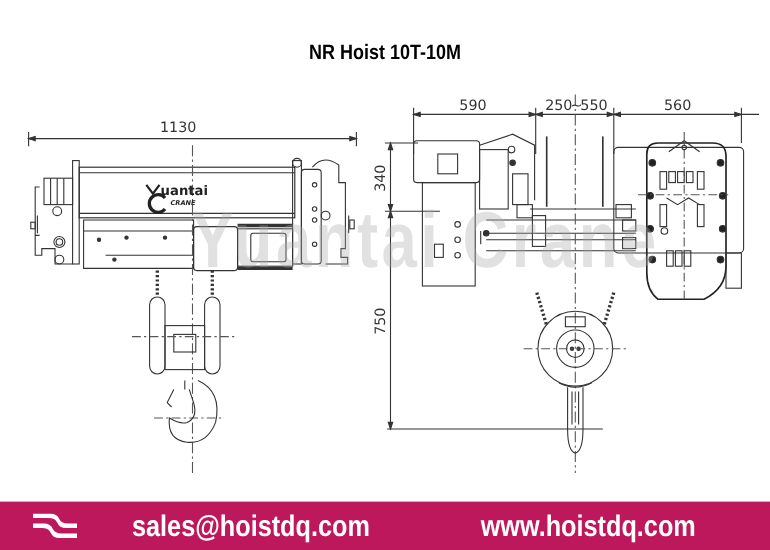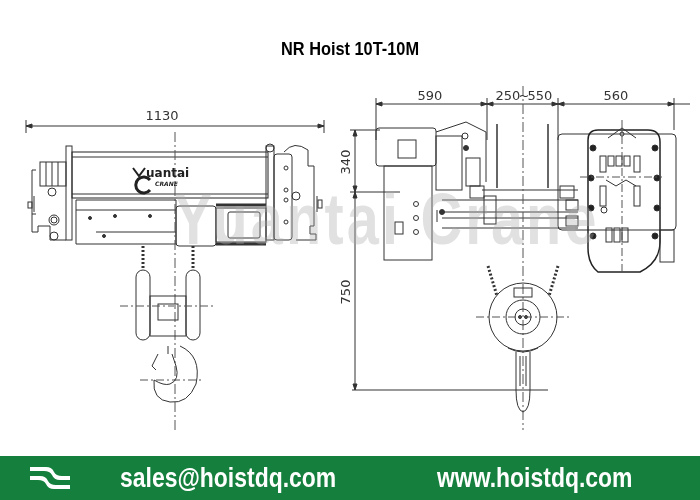--- a/index.html
+++ b/index.html
@@ -11,21 +11,21 @@
     }
     .drawing { position: absolute; left: 0; top: 0; width: 700px; height: 455px; }
     .dim-text { font-family: "DejaVu Sans", sans-serif; font-size: 13px; fill: #333; }
     .watermark {
       position: absolute; left: 130px; top: 183px; width: 440px; text-align: center;
       font-family: "Liberation Sans", sans-serif; font-weight: bold; font-size: 72px;
       color: rgba(170,170,170,0.35); letter-spacing: 4px; transform: scaleX(0.8);
       pointer-events: none; white-space: nowrap; line-height: 72px;
     }
     .footer {
-      position: absolute; left: 0; top: 456px; width: 700px; height: 44px; background: #15803d;
+      position: absolute; left: 0; top: 456px; width: 700px; height: 44px; background: #be185d;
     }
     .footer-logo { position: absolute; left: 28px; top: 8px; width: 44px; height: 28px; }
     .footer-email {
       position: absolute; left: 120px; top: 6px; color: #fff; font-weight: bold;
       font-size: 27px; font-family: "Liberation Sans", sans-serif; transform: scaleX(0.85);
       transform-origin: left center; line-height: 32px;
     }
     .footer-web {
       position: absolute; left: 437px; top: 6px; color: #fff; font-weight: bold;
       font-size: 27px; font-family: "Liberation Sans", sans-serif; transform: scaleX(0.85);

